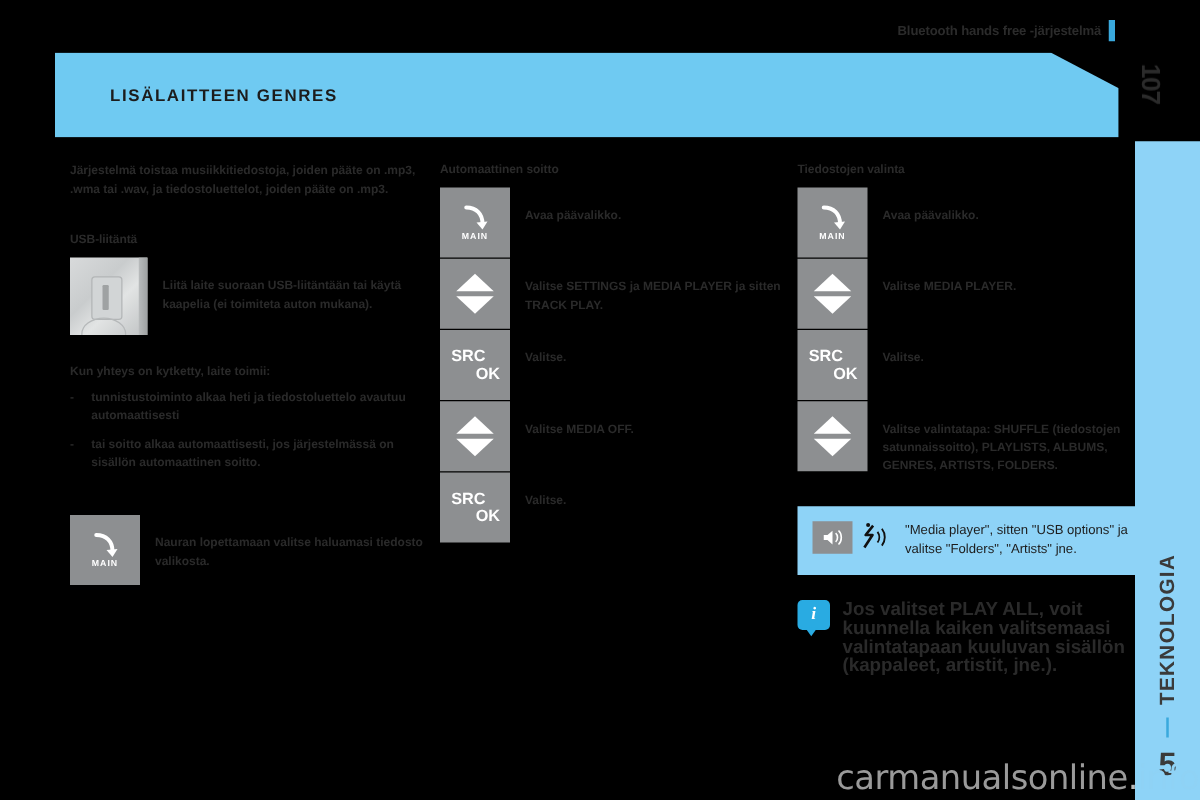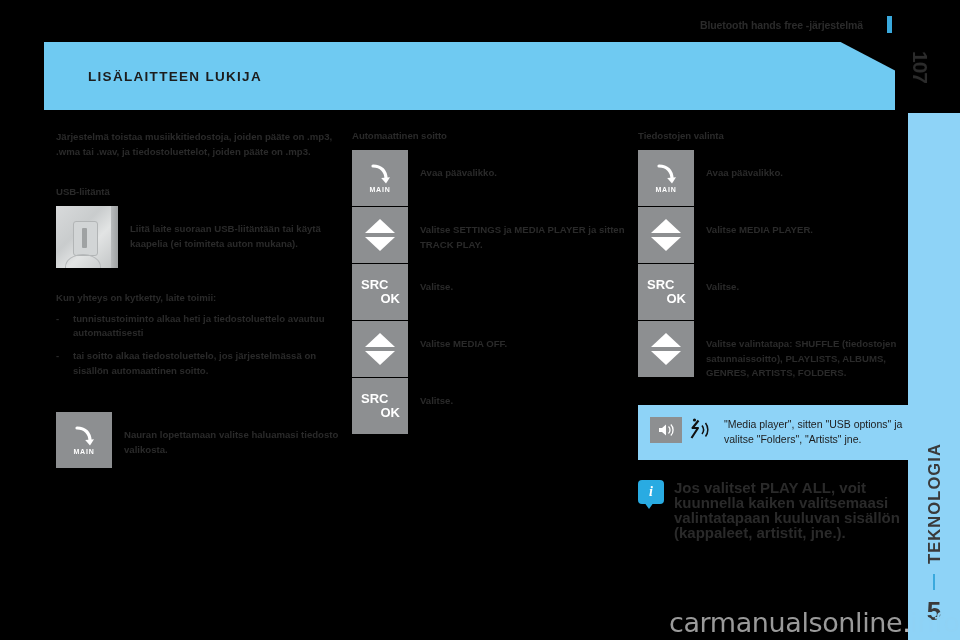--- a/index.html
+++ b/index.html
@@ -8,21 +8,21 @@
     background:#000;
     font-family:"Liberation Sans", sans-serif;
     overflow:hidden;
     position:relative;
   }
 
   
   #running-head{
     position:absolute;
     top:16px; right:68px;
-    display:flex; align-items:center; gap:24px;
+    display:flex; align-items:center; gap:6px;
   }
   #running-head .rh-text{
     font-size:10.5px;
     font-weight:bold;
     color:#2b2b2b;
     letter-spacing:-0.1px;
     white-space:nowrap;
     filter:blur(0.55px);
   }
   #running-head .rh-bar{
@@ -305,21 +305,21 @@
 
 <div id="side-tab">
   <div class="tab-inner">
     <span class="chapter-name">TEKNOLOGIA</span>
     <span class="chapter-rule"></span>
     <span class="chapter-num">5</span>
   </div>
 </div>
 
 <div id="title-banner">
-  <span class="banner-title">LISÄLAITTEEN LUKIJA</span>
+  <span class="banner-title">LISÄLAITTEEN GENRES</span>
 </div>
 
 <div id="body-cols">
 
   <div class="col" id="col-left">
 
     <p class="para">Järjestelmä toistaa musiikkitiedostoja, joiden pääte on .mp3, .wma tai .wav, ja tiedostoluettelot, joiden pääte on .mp3.</p>
 
     <div class="spacer-16"></div>
 
@@ -333,21 +333,21 @@
       </div>
       <div class="instr-text">Liitä laite suoraan USB-liitäntään tai käytä kaapelia (ei toimiteta auton mukana).</div>
     </div>
 
     <div class="spacer-22"></div>
 
     <p class="para tight">Kun yhteys on kytketty, laite toimii:</p>
 
     <ul class="dash-list">
       <li><span class="dash">-</span><span>tunnistustoiminto alkaa heti ja tiedostoluettelo avautuu automaattisesti</span></li>
-      <li><span class="dash">-</span><span>tai soitto alkaa tiedostoluettelo, jos järjestelmässä on sisällön automaattinen soitto.</span></li>
+      <li><span class="dash">-</span><span>tai soitto alkaa automaattisesti, jos järjestelmässä on sisällön automaattinen soitto.</span></li>
     </ul>
 
     <div class="spacer-26"></div>
 
     <div class="instr-row">
       <div class="btn-tile">
         <div class="icon-main">
           <svg width="22" height="22" viewBox="0 0 22 22" aria-hidden="true">
             <path d="M4 3 C12 3 17 8 17 16" stroke="#ffffff" stroke-width="3.2" fill="none" stroke-linecap="round"></path>
             <path d="M12.2 15 L17 20.5 L21 14.2 Z" fill="#ffffff"></path>

